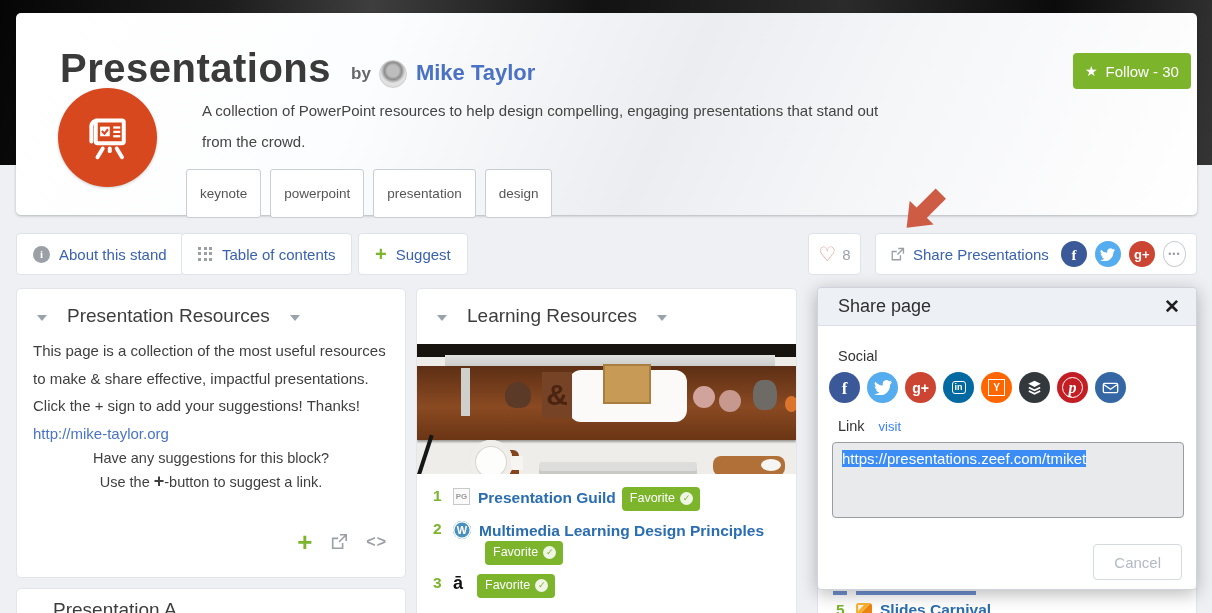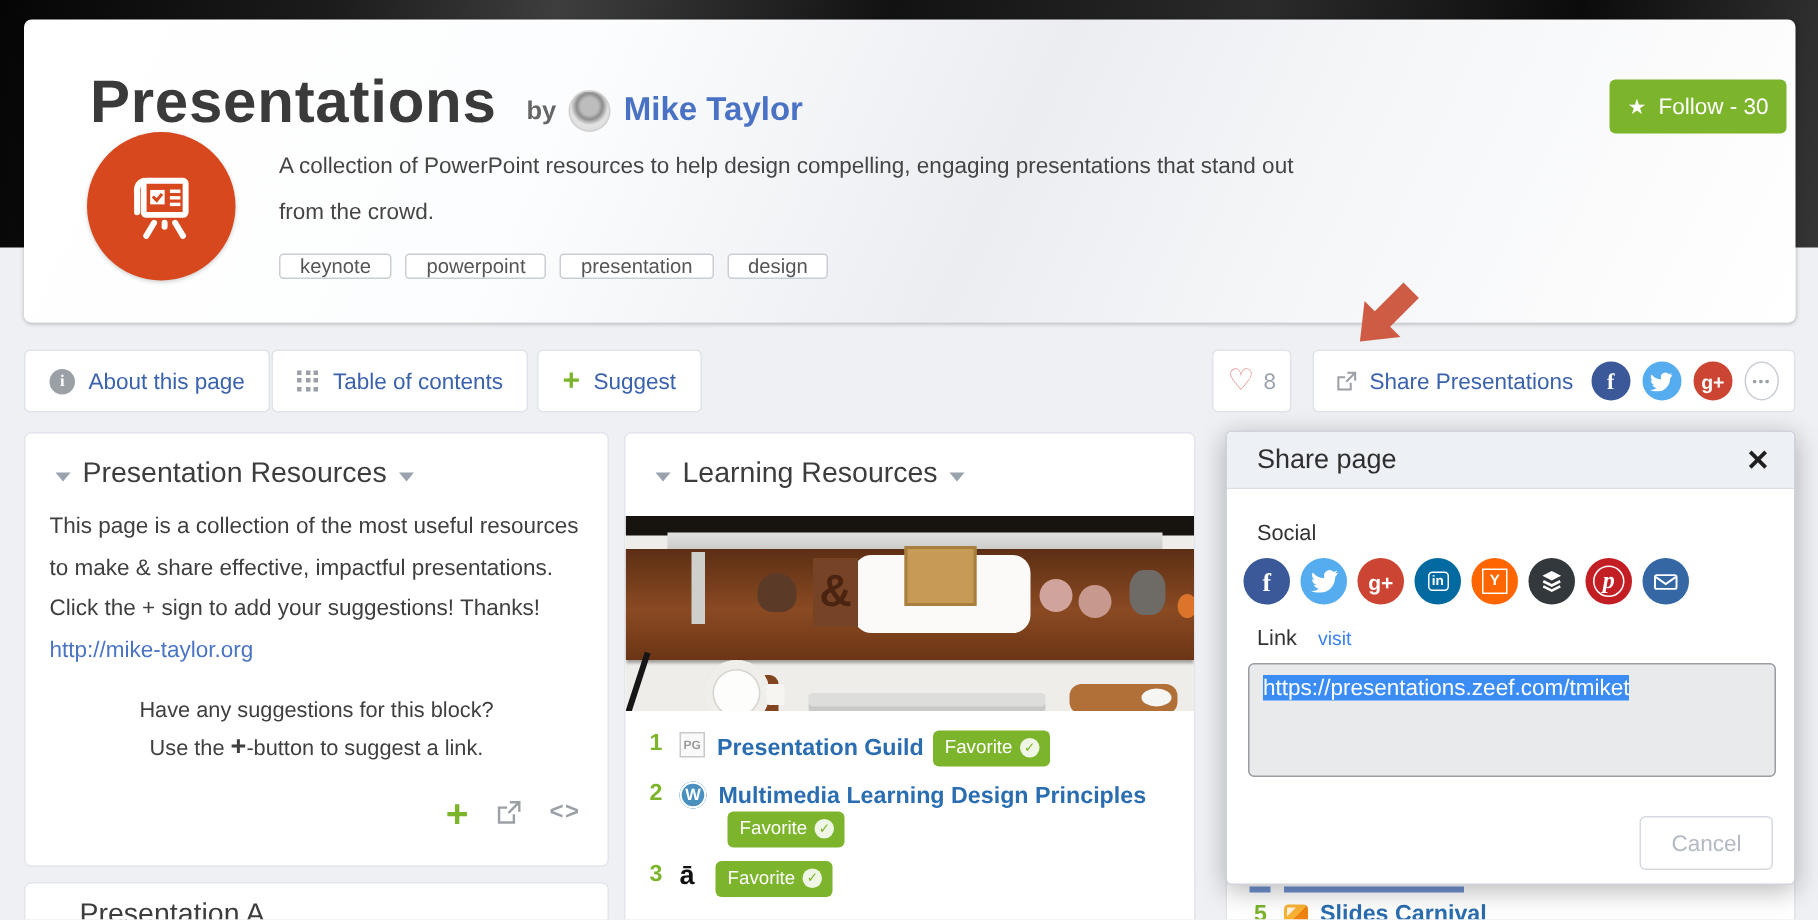--- a/index.html
+++ b/index.html
@@ -19,23 +19,23 @@
   .by-label { font-size:17px; color:#666; margin-left:20px; margin-top:10px; }
   .avatar { width:28px; height:28px; border-radius:50%; margin-left:8px; margin-top:10px;
     background:radial-gradient(circle at 50% 38%, #bdbdbd 0 28%, #8d8d8d 42%, #e3e3e3 60%, #d6d6d6 100%);
     border:1px solid #cfcfcf; }
   .author-link { font-size:22px; color:#4a72c4; margin-left:9px; margin-top:9px; cursor:pointer; }
   .follow-btn { position:absolute; left:1057px; top:40px; width:118px; height:36px; background:#7cb42c;
     border-radius:4px; color:#fff; font-size:15px; display:flex; align-items:center; justify-content:center; gap:8px; cursor:pointer; }
   .follow-btn .star { font-size:14px; line-height:1; }
   .page-logo { position:absolute; left:42px; top:75px; width:99px; height:99px; border-radius:50%;
     background:#d8481e; display:flex; align-items:center; justify-content:center; box-shadow:0 1px 3px rgba(0,0,0,.2); }
-  .page-desc { position:absolute; left:170px; top:82px; width:700px; font-size:15px; line-height:31px; color:#454545; }
+  .page-desc { position:absolute; left:186px; top:82px; width:700px; font-size:15px; line-height:31px; color:#454545; }
   .tag-row { position:absolute; left:170px; top:156px; display:flex; gap:9px; }
-  .tag { background:#fff; border:1px solid #c9cdd4; border-radius:3px; padding:0 13px; font-size:13.5px; color:#555; cursor:pointer; }
+  .tag { background:#fff; border:1px solid #c9cdd4; border-radius:3px; padding:16px 13px; font-size:13.5px; color:#555; cursor:pointer; }
 
   
   .tb-btn { position:absolute; top:233px; height:42px; background:#fff; border:1px solid #dfe3ea; border-radius:4px;
     display:flex; align-items:center; gap:9px; padding:0 16px; font-size:15px; color:#3a62ad; cursor:pointer; }
   .info-icon { width:17px; height:17px; border-radius:50%; background:#9aa0a6; color:#fff; font-size:11px; font-weight:bold;
     display:flex; align-items:center; justify-content:center; font-family:"Liberation Serif",serif; }
   .grid-icon { width:15px; height:15px; display:grid; grid-template-columns:repeat(3,1fr); gap:2px; }
   .grid-icon i { width:3px; height:3px; background:#9aa0a6; }
   .plus-glyph { color:#7cb42c; font-size:20px; font-weight:bold; line-height:1; }
   .likes-box { position:absolute; left:808px; top:233px; width:53px; height:42px; background:#fff; border:1px solid #dfe3ea;
@@ -45,26 +45,26 @@
   .share-box { position:absolute; left:875px; top:233px; width:322px; height:42px; background:#fff; border:1px solid #dfe3ea;
     border-radius:4px; display:flex; align-items:center; padding:0 10px 0 14px; gap:8px; }
   .share-label { font-size:15px; color:#3a62ad; cursor:pointer; white-space:nowrap; }
   .sm-circle { width:26px; height:26px; border-radius:50%; display:flex; align-items:center; justify-content:center; cursor:pointer; flex:none; }
   .more-circle { width:26px; height:26px; border-radius:50%; background:#fff; border:1px solid #c9cdd4; color:#9aa0a6;
     display:flex; align-items:center; justify-content:center; font-size:13px; letter-spacing:1px; cursor:pointer; }
   .red-arrow { position:absolute; left:893px; top:184px; z-index:30; }
 
   
   .card { position:absolute; background:#fff; border:1px solid #e2e5ec; border-radius:5px; }
-  .block-heading { display:flex; align-items:center; gap:8px; font-size:19px; color:#3d3d3d; cursor:pointer; }
+  .block-heading { display:flex; align-items:center; gap:20px; font-size:19px; color:#3d3d3d; cursor:pointer; }
   .caret { width:0; height:0; border-left:5px solid transparent; border-right:5px solid transparent; border-top:6px solid #9aa3ad; margin-top:3px; }
 
   .pr-par { position:absolute; left:16px; top:48px; width:358px; font-size:15px; line-height:27.5px; color:#3f3f3f; }
   .pr-par a, .inline-link { color:#4a74c4; text-decoration:none; cursor:pointer; }
-  .pr-suggest { position:absolute; left:0; top:158px; width:100%; text-align:center; font-size:14.5px; line-height:23px; color:#3f3f3f;margin-top:16px; }
+  .pr-suggest { position:absolute; left:0; top:158px; width:100%; text-align:center; font-size:14.5px; line-height:23px; color:#3f3f3f; }
   .pr-suggest .big-plus { font-size:18px; font-weight:bold; }
   .card-actions { position:absolute; right:18px; bottom:22px; display:flex; align-items:center; gap:18px; }
   .action-plus { color:#7cb42c; font-size:26px; font-weight:bold; line-height:1; cursor:pointer; }
   .gray-icon { color:#9aa0a6; cursor:pointer; }
   .code-icon { font-size:16px; font-weight:bold; color:#9aa0a6; letter-spacing:1px; cursor:pointer; }
 
   
   .desk { position:absolute; left:0px; top:55px; width:379px; height:130px; overflow:hidden; background:#efede9; }
   .desk .d-top { position:absolute; left:0; top:0; width:100%; height:13px; background:#17130f; }
   .desk .d-silver { position:absolute; left:28px; top:11px; width:330px; height:13px; background:linear-gradient(#e2e2e0,#c7c7c5); }
@@ -174,21 +174,21 @@
     <div class="tag-row">
       <span class="tag">keynote</span>
       <span class="tag">powerpoint</span>
       <span class="tag">presentation</span>
       <span class="tag">design</span>
     </div>
   </div>
 
   <div class="tb-btn" style="left:16px;">
     <span class="info-icon">i</span>
-    <span>About this page</span>
+    <span>About this stand</span>
   </div>
   <div class="tb-btn" style="left:181px;">
     <span class="grid-icon">
         <i></i>
         <i></i>
         <i></i>
         <i></i>
         <i></i>
         <i></i>
         <i></i>

